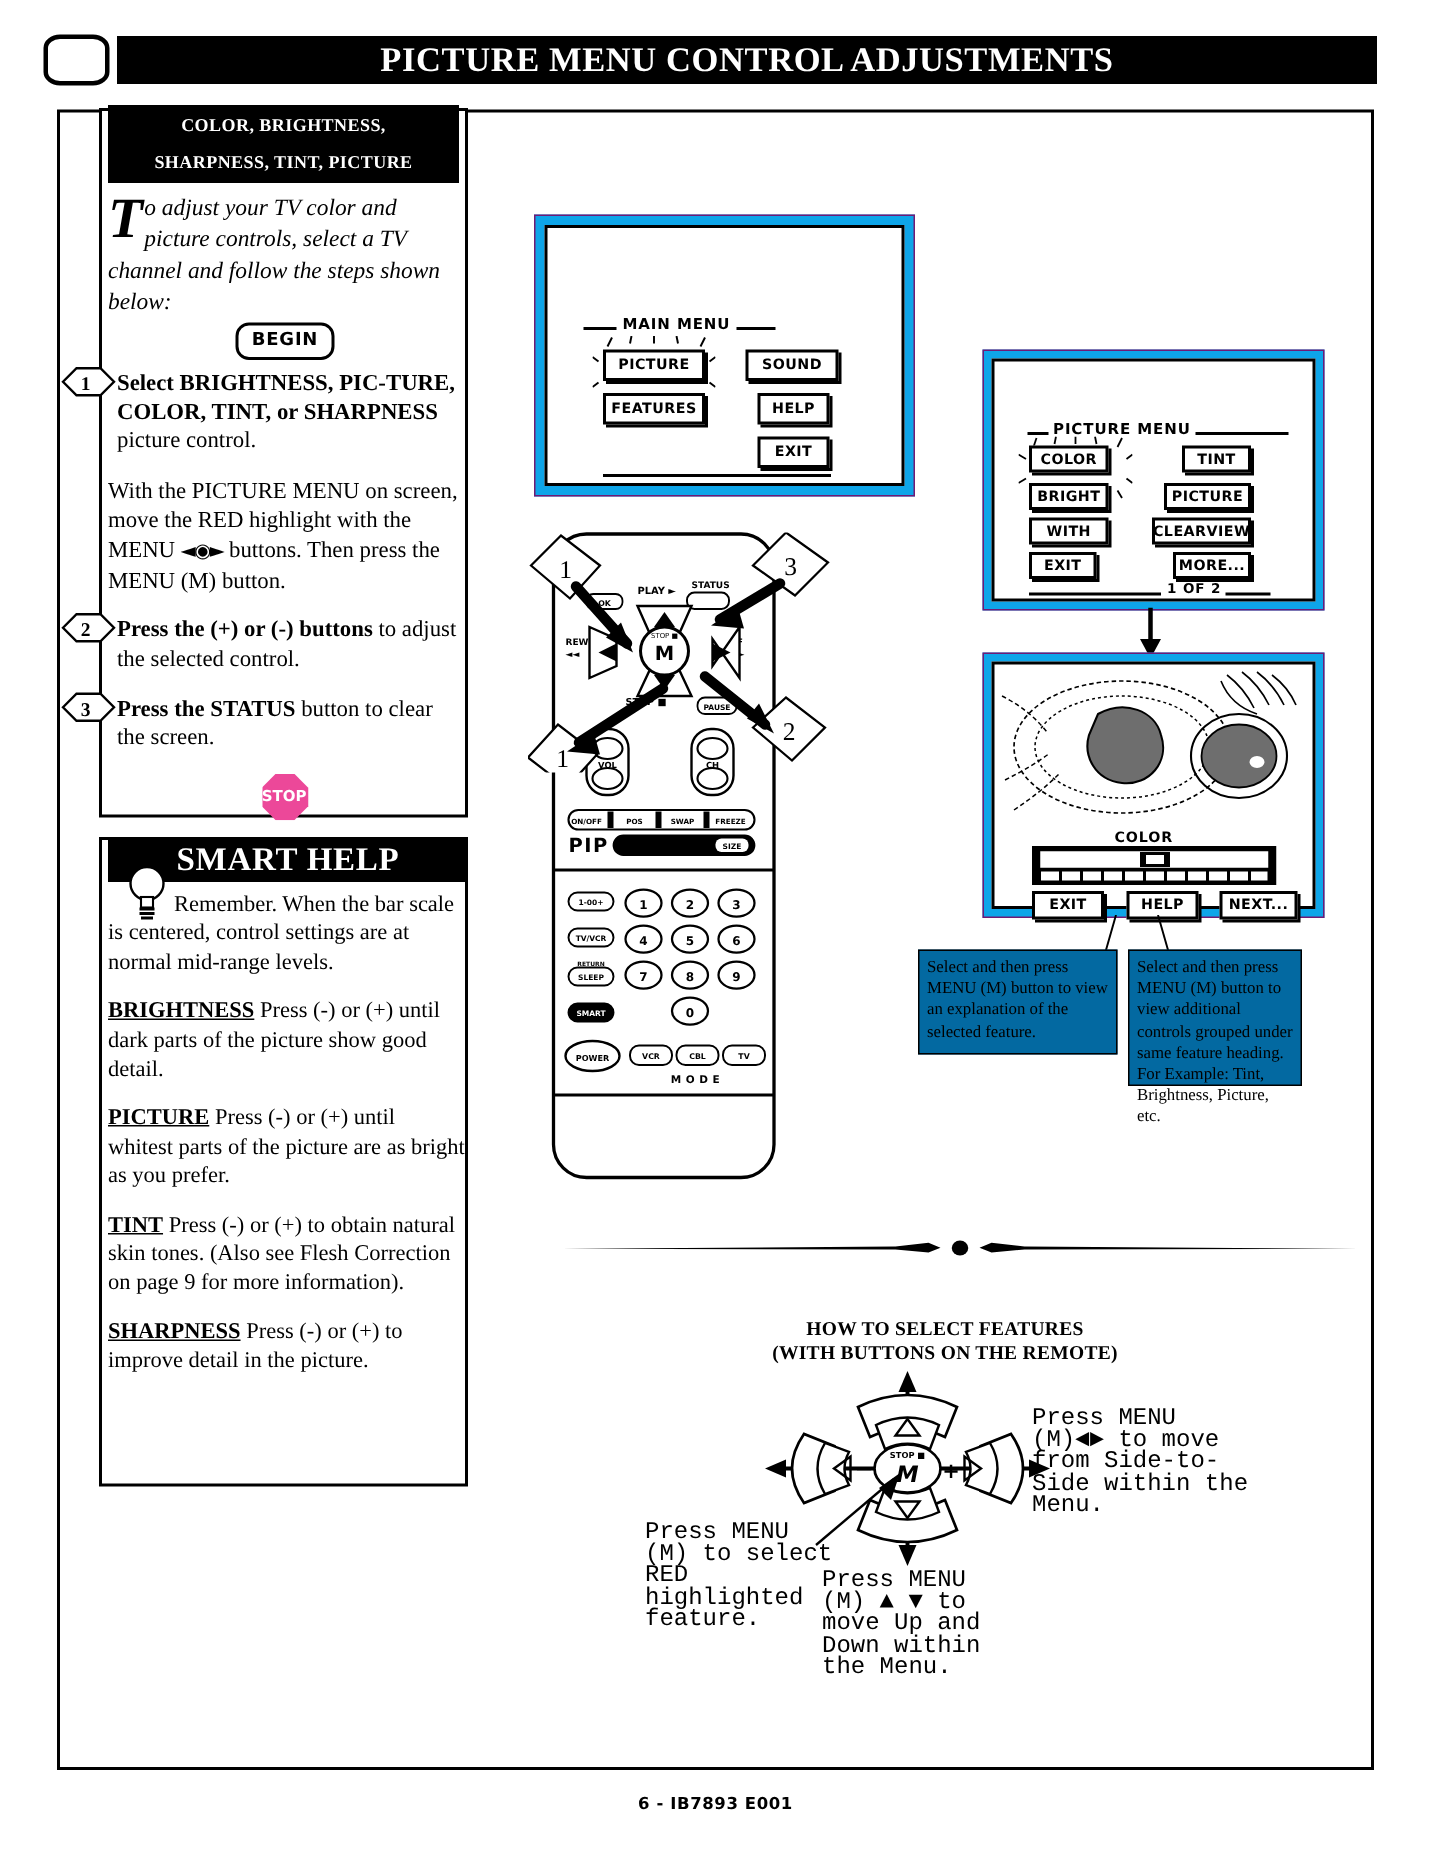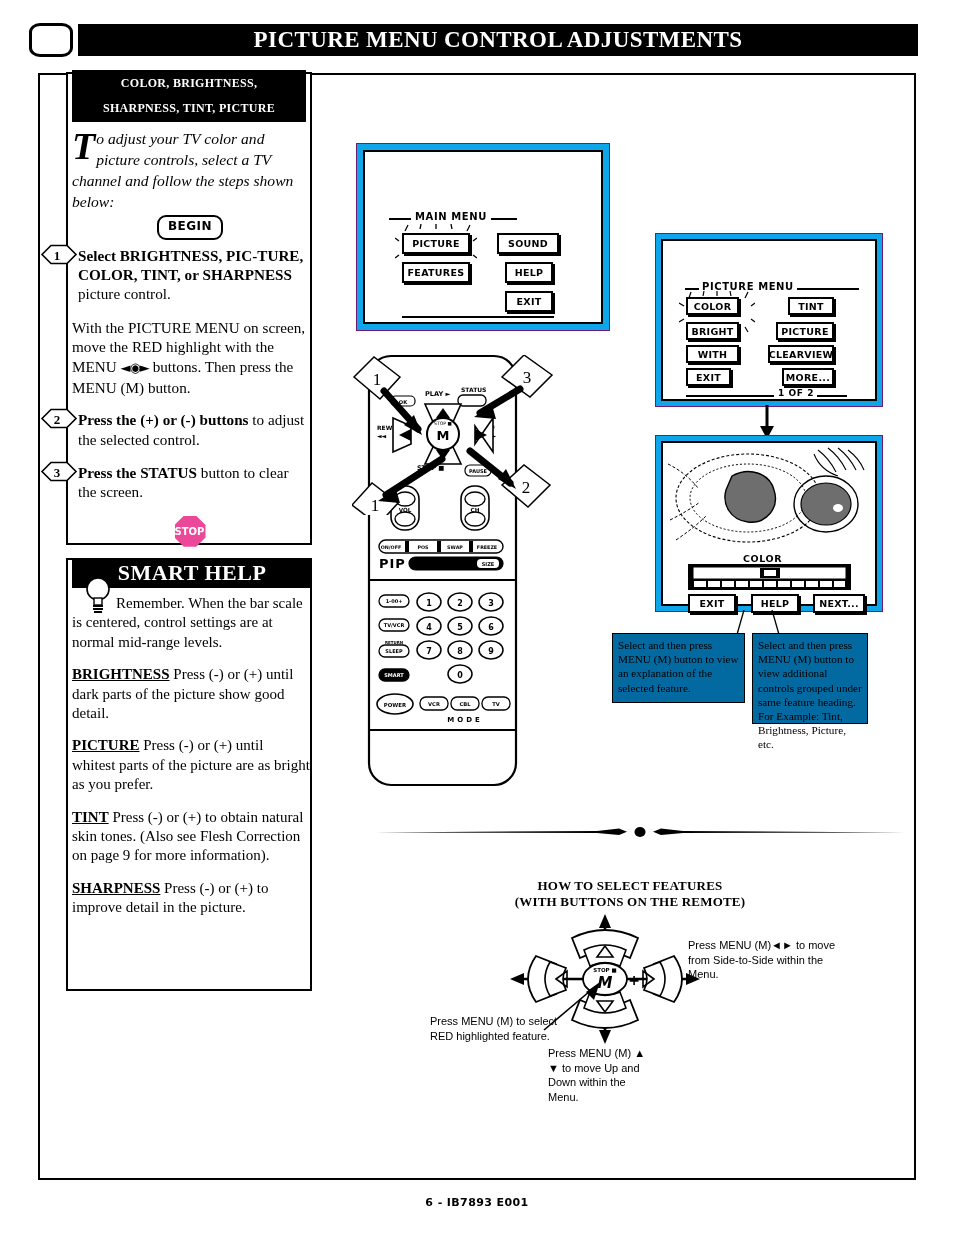--- a/index.html
+++ b/index.html
@@ -282,22 +282,22 @@
     position: absolute;
     font-family: "Liberation Serif", serif;
     font-weight: bold;
     font-size: 13px;
     text-align: center;
     white-space: nowrap;
     letter-spacing: 0.2px;
   }
   .bd-note {
     position: absolute;
-    font-family: Liberation Sans, sans-serif;
-    font-size: 11px;
+    font-family: Liberation Mono, monospace;
+    font-size: 16px;
     line-height: 14.6px;
   }
 
   #footer {
     position: absolute;
     left: 0; top: 1196px; width: 954px;
     text-align: center;
     font-family: "DejaVu Sans", sans-serif;
     font-weight: bold;
     font-size: 11px;

